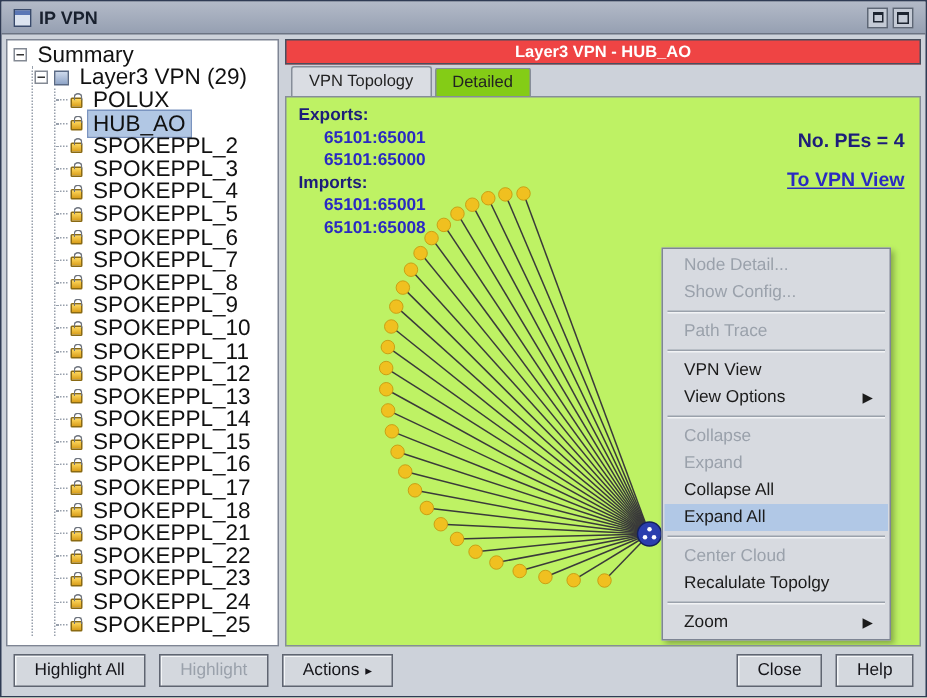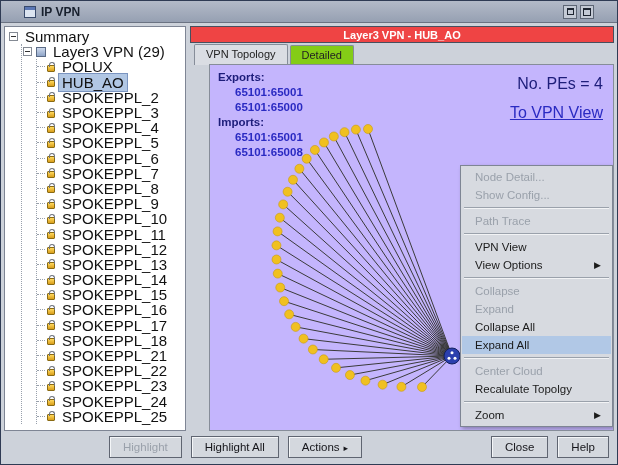--- a/index.html
+++ b/index.html
@@ -3,21 +3,21 @@
 <meta charset="utf-8">
 <style>
   * { box-sizing: border-box; margin: 0; padding: 0; }
   html,body { background:#e9e9e9; }
   body { font-family:"Liberation Sans", sans-serif; }
 
   .window { position:relative; width:618px; height:465px; border:1px solid #2f3b54;
             background:#cdd2da; display:flex; flex-direction:column; overflow:hidden; }
 
   
-  .titlebar { height:22px; flex:0 0 22px; display:flex; align-items:center; padding:0 23px;
+  .titlebar { height:22px; flex:0 0 22px; display:flex; align-items:center; padding:0 8px;
               background:linear-gradient(180deg,#b3bac8,#96a0b2); border-bottom:1px solid #6b7382; }
   .title-icon { width:12px; height:12px; margin-right:5px; border:1px solid #394a6b;
                 background:#dce4f0; position:relative; }
   .title-icon::before { content:""; position:absolute; left:0; top:0; right:0; height:3px; background:#5b77b5; }
   .title-text { font-size:12px; font-weight:bold; color:#18202e; }
   .win-btns { margin-left:auto; display:flex; gap:3px; }
   .win-btn { width:14px; height:14px; background:#c4cad5; border:1px solid #5d6675;
              display:flex; align-items:center; justify-content:center; cursor:default; }
   .glyph-restore { width:7px; height:7px; border:1px solid #1d2430; border-top-width:2px; }
   .glyph-max { width:8px; height:8px; border:1px solid #1d2430; border-top-width:2px; }
@@ -47,27 +47,27 @@
 
   
   .right { flex:1; margin-left:4px; display:flex; flex-direction:column; min-width:0; }
   .pane-header { height:17px; flex:0 0 17px; background:#ef4444; color:#fff; font-size:11px;
                  font-weight:bold; display:flex; align-items:center; justify-content:center;
                  border:1px solid #474f5e; }
   .tabs { display:flex; align-items:flex-end; height:21px; flex:0 0 21px; padding-left:4px; }
   .tab { font-size:11px; padding:3px 11px 3px; border:1px solid #868d99; border-bottom:none;
          background:#84cc16; color:#222; margin-right:2px; border-radius:2px 2px 0 0; cursor:default; }
   .tab.active { background:#dadde3; position:relative; top:1px; padding-bottom:5px; }
-  .content { flex:1; background:#c4b5fd; border:1px solid #868d99; position:relative; overflow:hidden;margin-left:19px; }
+  .content { flex:1; background:#bef264; border:1px solid #868d99; position:relative; overflow:hidden; }
 
   .exports { position:absolute; left:8px; top:5px; font-size:11.5px; font-weight:bold;
              color:#1d1d7a; line-height:15px; z-index:2; }
   .exports .val { display:block; margin-left:17px; color:#2a2ac2; }
-  .pes { position:absolute; right:10px; top:10px; text-align:right; font-size:16px;
-         font-weight:normal; color:#1d1d7a; z-index:2; }
+  .pes { position:absolute; right:10px; top:21px; text-align:right; font-size:13px;
+         font-weight:bold; color:#1d1d7a; z-index:2; }
   .vpn-link { display:block; margin-top:11px; color:#2a2ac2; text-decoration:underline; cursor:pointer; }
 
   svg.topo { position:absolute; left:0; top:0; z-index:1; }
 
   
   .menu { position:absolute; left:250px; top:100px; width:153px; background:#d7dae0;
           border:1px solid #7e8594; box-shadow:2px 2px 4px rgba(0,0,0,.3);
           padding:2px 1px; font-size:11.5px; z-index:5; }
   .menu-item { height:18px; line-height:18px; padding:0 10px 0 13px; color:#1b1b1b;
                display:flex; justify-content:space-between; cursor:default; }
@@ -373,25 +373,25 @@
             <div class="menu-item">
               <span>Zoom</span>
               <span class="submenu-arrow">▶</span>
             </div>
           </div>
       </div>
     </div>
   </div>
 
   <div class="footer">
+    <button class="btn">
+      <span>Highlight All</span>
+    </button>
     <button class="btn btn-highlight disabled">
       <span>Highlight</span>
-    </button>
-    <button class="btn">
-      <span>Highlight All</span>
     </button>
     <button class="btn">
       <span>Actions</span><span class="arrow-glyph">▸</span>
     </button>
     <span class="footer-spacer"></span>
     <button class="btn">
       <span>Close</span>
     </button>
     <button class="btn">
       <span>Help</span>

